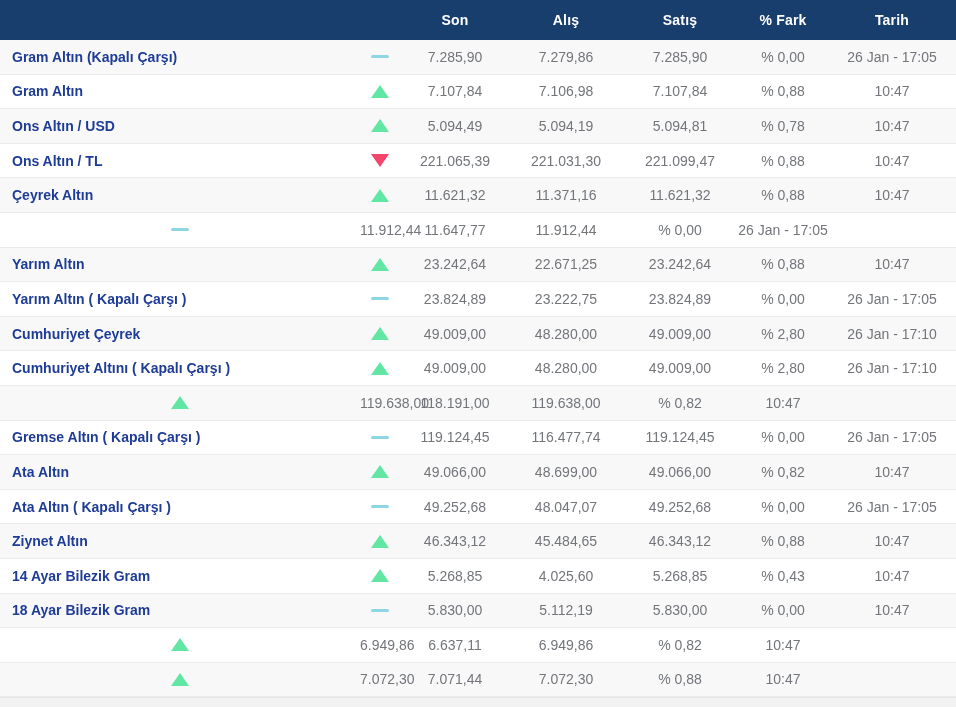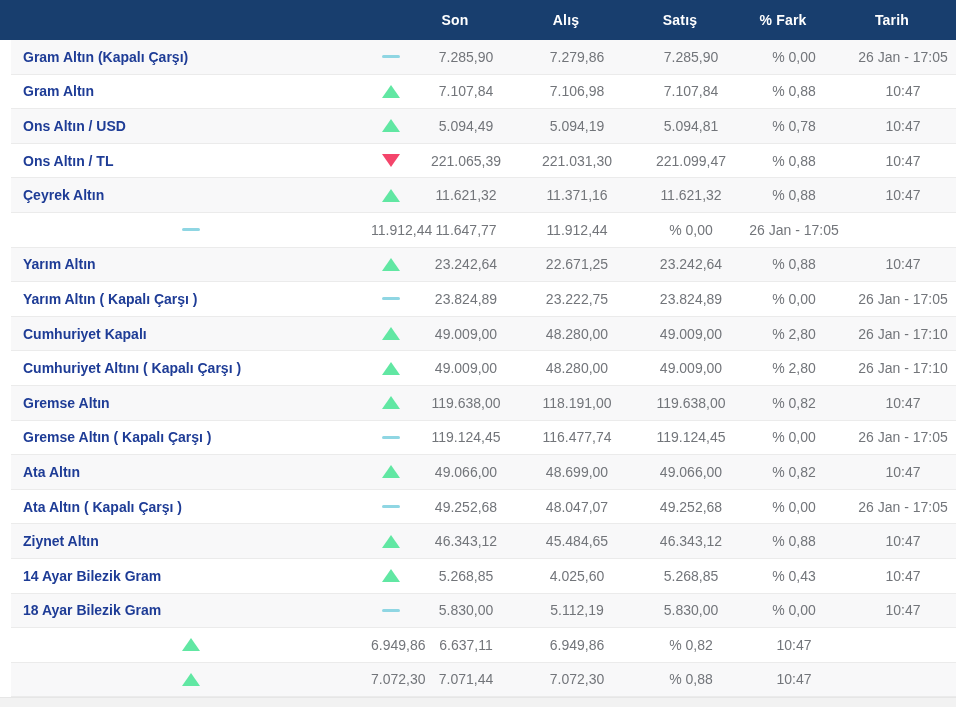--- a/index.html
+++ b/index.html
@@ -14,21 +14,21 @@
     grid-template-columns:360px 40px 110px 112px 116px 90px 128px;
     align-items:center;
   }
   .thead{
     height:40px;background:#183E6E;color:#ffffff;
   }
   .thead .hcell{
     font-size:14px;font-weight:bold;text-align:center;letter-spacing:.2px;
   }
   .row{
-    height:33.6px;border-bottom:1px solid #ebebeb;background:#ffffff;margin-left:11px;
+    height:33.6px;border-bottom:1px solid #ebebeb;background:#ffffff;
   }
   .row.odd{background:#f8f8f9;}
   .cell{font-size:14px;}
   .cell.name{
     padding-left:12px;font-weight:bold;color:#1E3C96;cursor:pointer;
     white-space:nowrap;overflow:hidden;
   }
   .cell.iconc{display:flex;justify-content:center;align-items:center;}
   .cell.num{color:#72757A;text-align:center;white-space:nowrap;}
   .tri{display:inline-block;}
@@ -146,21 +146,21 @@
     <div class="cell iconc">
       <span class="tri flat"></span>
     </div>
     <div class="cell num">23.824,89</div>
     <div class="cell num">23.222,75</div>
     <div class="cell num">23.824,89</div>
     <div class="cell num">% 0,00</div>
     <div class="cell num">26 Jan - 17:05</div>
   </div>
       <div class="grid row odd">
-    <div class="cell name">Cumhuriyet Kapalı</div>
+    <div class="cell name">Cumhuriyet Çeyrek</div>
     <div class="cell iconc">
       <span class="tri up"></span>
     </div>
     <div class="cell num">49.009,00</div>
     <div class="cell num">48.280,00</div>
     <div class="cell num">49.009,00</div>
     <div class="cell num">% 2,80</div>
     <div class="cell num">26 Jan - 17:10</div>
   </div>
       <div class="grid row even">
@@ -168,21 +168,20 @@
     <div class="cell iconc">
       <span class="tri up"></span>
     </div>
     <div class="cell num">49.009,00</div>
     <div class="cell num">48.280,00</div>
     <div class="cell num">49.009,00</div>
     <div class="cell num">% 2,80</div>
     <div class="cell num">26 Jan - 17:10</div>
   </div>
       <div class="grid row odd">
-    <div class="cell name">Gremse Altın</div>
     <div class="cell iconc">
       <span class="tri up"></span>
     </div>
     <div class="cell num">119.638,00</div>
     <div class="cell num">118.191,00</div>
     <div class="cell num">119.638,00</div>
     <div class="cell num">% 0,82</div>
     <div class="cell num">10:47</div>
   </div>
       <div class="grid row even">

